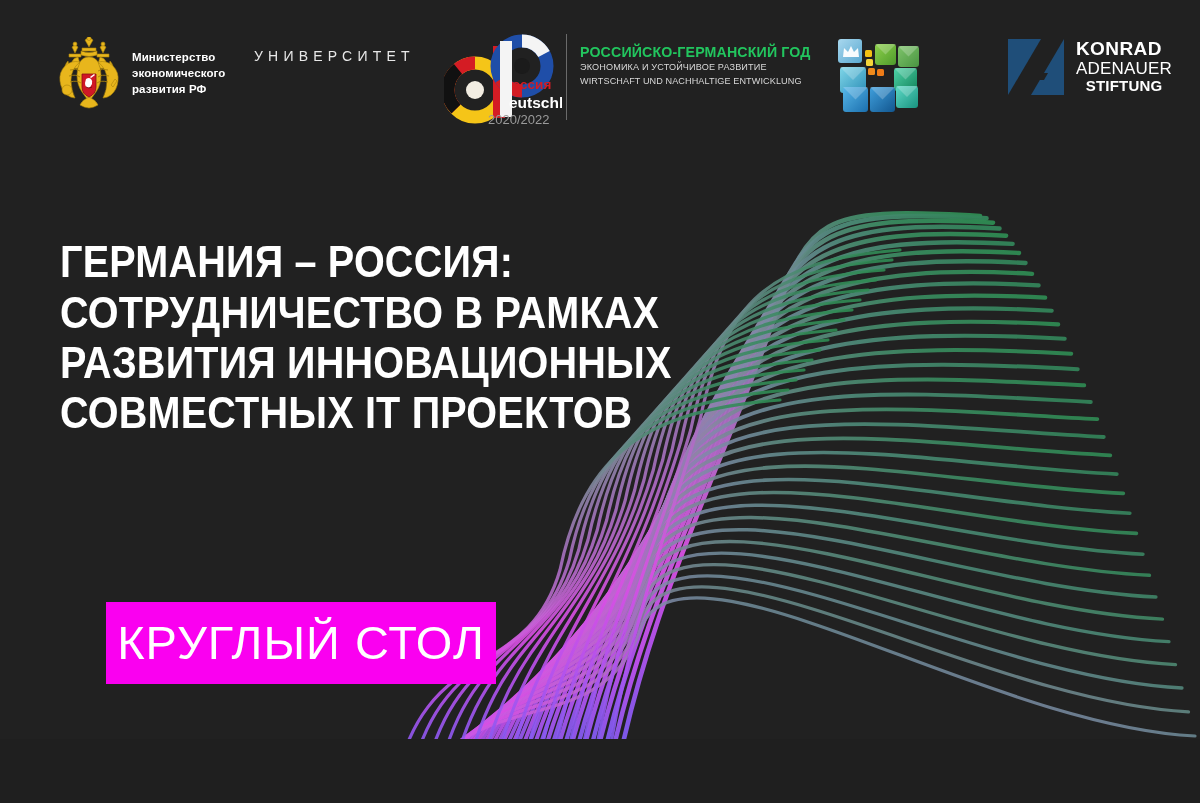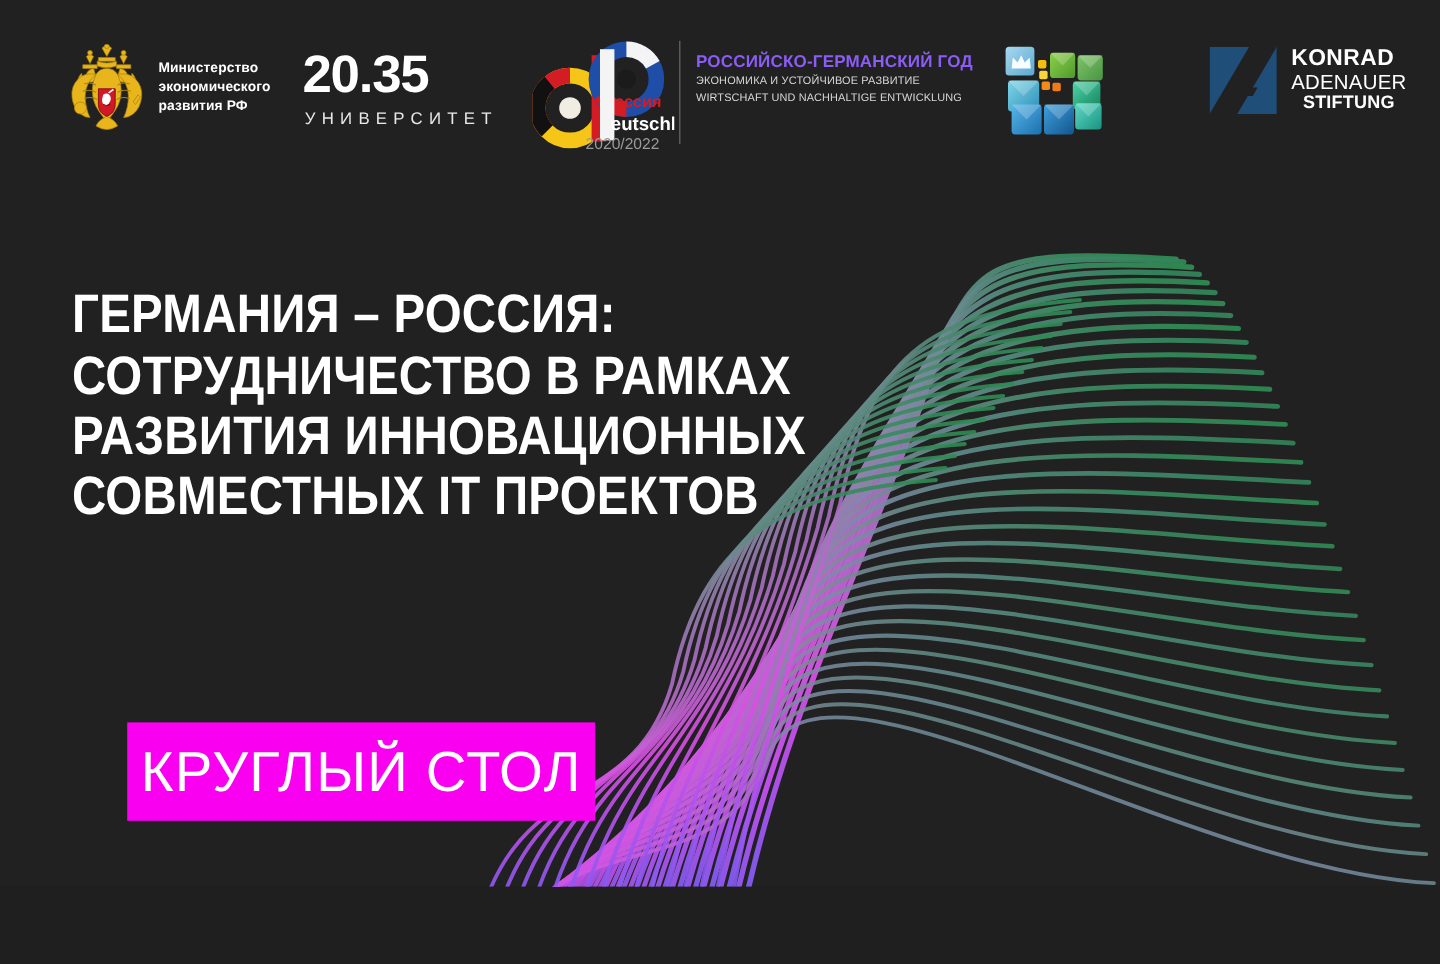--- a/index.html
+++ b/index.html
@@ -74,21 +74,21 @@
   #logo-dr { left: 444px; top: 28px; align-items: flex-start; }
   #logo-dr .mark { width: 118px; height: 100px; position: relative; }
   #logo-dr .divider {
     width: 1px;
     align-self: stretch;
     background: #6a6a6a;
     margin: 6px 13px 8px 4px;
   }
   #logo-dr .lines { padding-top: 16px; }
   .dr-l1 {
-    color: #8b5cf6;
+    color: #22c55e;
     font-size: 14.2px;
     font-weight: bold;
     letter-spacing: 0.15px;
     line-height: 1.2;
   }
   .dr-l2 {
     color: #d8d8d8;
     font-size: 9.1px;
     font-weight: normal;
     letter-spacing: 0.15px;
@@ -294,21 +294,20 @@
           <path d="M34 40 l4 -3 1 1 -4 3z"></path>
         </g>
         <path d="M30 50 q3 2 6 0" stroke="#6a0a10" stroke-width="0.8" fill="none"></path>
       </svg>
       <div class="mn-text">Министерство
 экономического
 развития РФ</div>
     </div>
 
     <div class="logo-block" id="logo-2035">
-      <div class="big">20.35</div>
       <div class="sub">УНИВЕРСИТЕТ</div>
     </div>
 
     <div class="logo-block" id="logo-dr">
       <div class="mark">
         <svg viewBox="0 0 118 100" width="118" height="100">
 
           <g>
             <circle cx="31" cy="62" r="27" fill="none" stroke="#f5c518" stroke-width="13"></circle>
             <path d="M31 35 a27 27 0 0 0 -27 27 a27 27 0 0 0 8 19" fill="none" stroke="#d41c24" stroke-width="13"></path>

